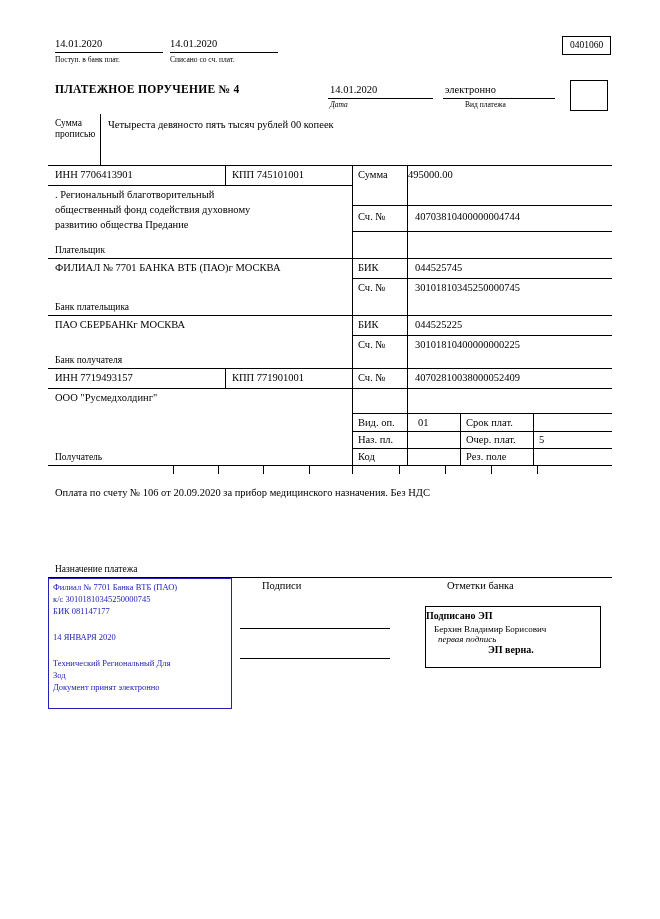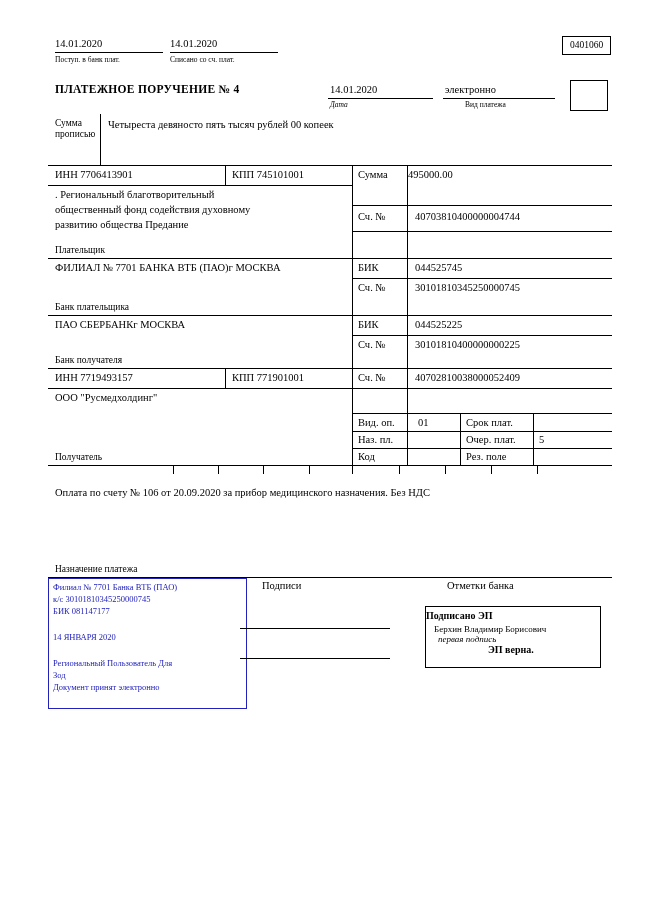--- a/index.html
+++ b/index.html
@@ -125,28 +125,28 @@
   <div class="t" style="left:466px; top:434px;">Очер. плат.</div>
   <div class="t" style="left:539px; top:434px;">5</div>
   <div class="t" style="left:358px; top:451px;">Код</div>
   <div class="t" style="left:466px; top:451px;">Рез. поле</div>
   <div class="lab" style="left:55px; top:452px;">Получатель</div>
 
   <div class="t" style="left:55px; top:487px;">Оплата по счету № 106 от 20.09.2020 за прибор медицинского назначения. Без НДС</div>
   <div class="lab" style="left:55px; top:564px;">Назначение платежа</div>
   <div class="hl" style="left:48px; top:577px; width:564px;"></div>
 
-  <div class="box stamp-blue" style="left: 48px; top: 578px; width: 199px; height: 131px; color: rgb(34, 34, 187); border-color: rgb(34, 34, 187);">
+  <div class="box stamp-blue" style="left: 48px; top: 578px; width: 184px; height: 131px; color: rgb(34, 34, 187); border-color: rgb(34, 34, 187);">
     <div>Филиал № 7701 Банка ВТБ (ПАО)</div>
     <div>к/с 30101810345250000745</div>
     <div>БИК 081147177</div>
     <div class="gap"></div>
     <div>14 ЯНВАРЯ 2020</div>
     <div class="gap"></div>
-    <div>Региональный Пользователь Для</div>
+    <div>Технический Региональный Для</div>
     <div>Зод</div>
     <div>Документ принят электронно</div>
   </div>
 
   <div class="t" style="left:262px; top:580px;">Подписи</div>
   <div class="t" style="left:447px; top:580px;">Отметки банка</div>
   <div class="hl" style="left:240px; top:628px; width:150px;"></div>
   <div class="hl" style="left:240px; top:658px; width:150px;"></div>
 
   <div class="box ep-box" style="left:425px; top:606px; width:176px; height:62px;">

